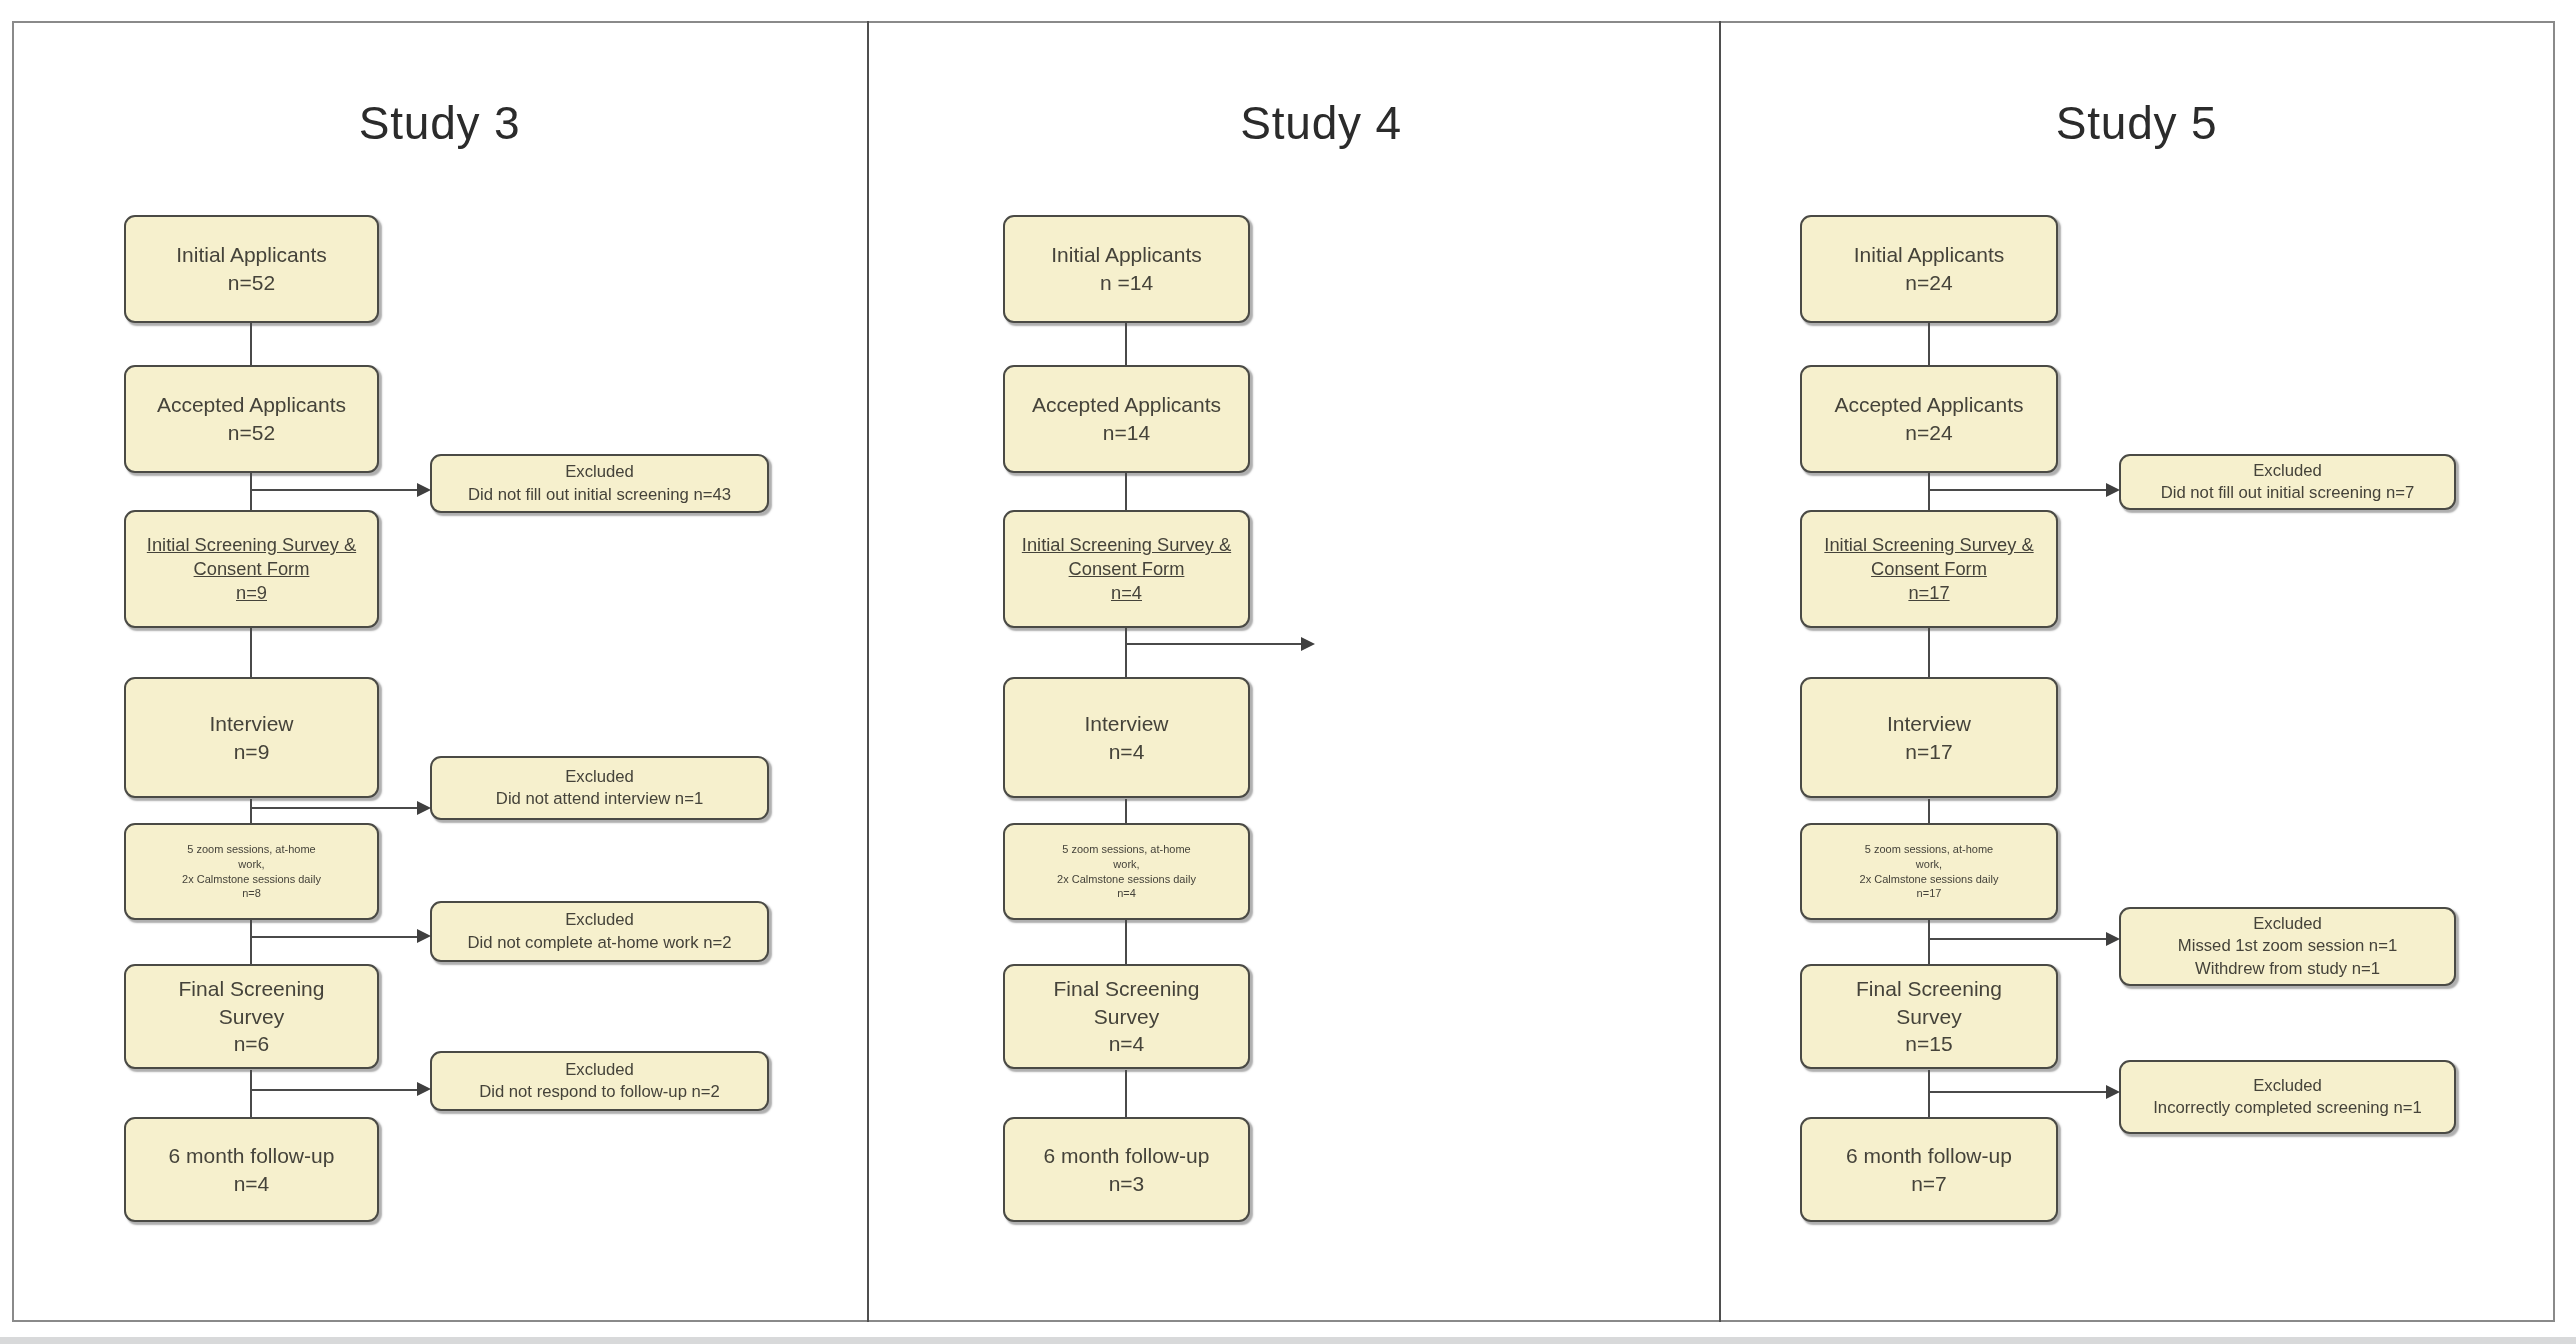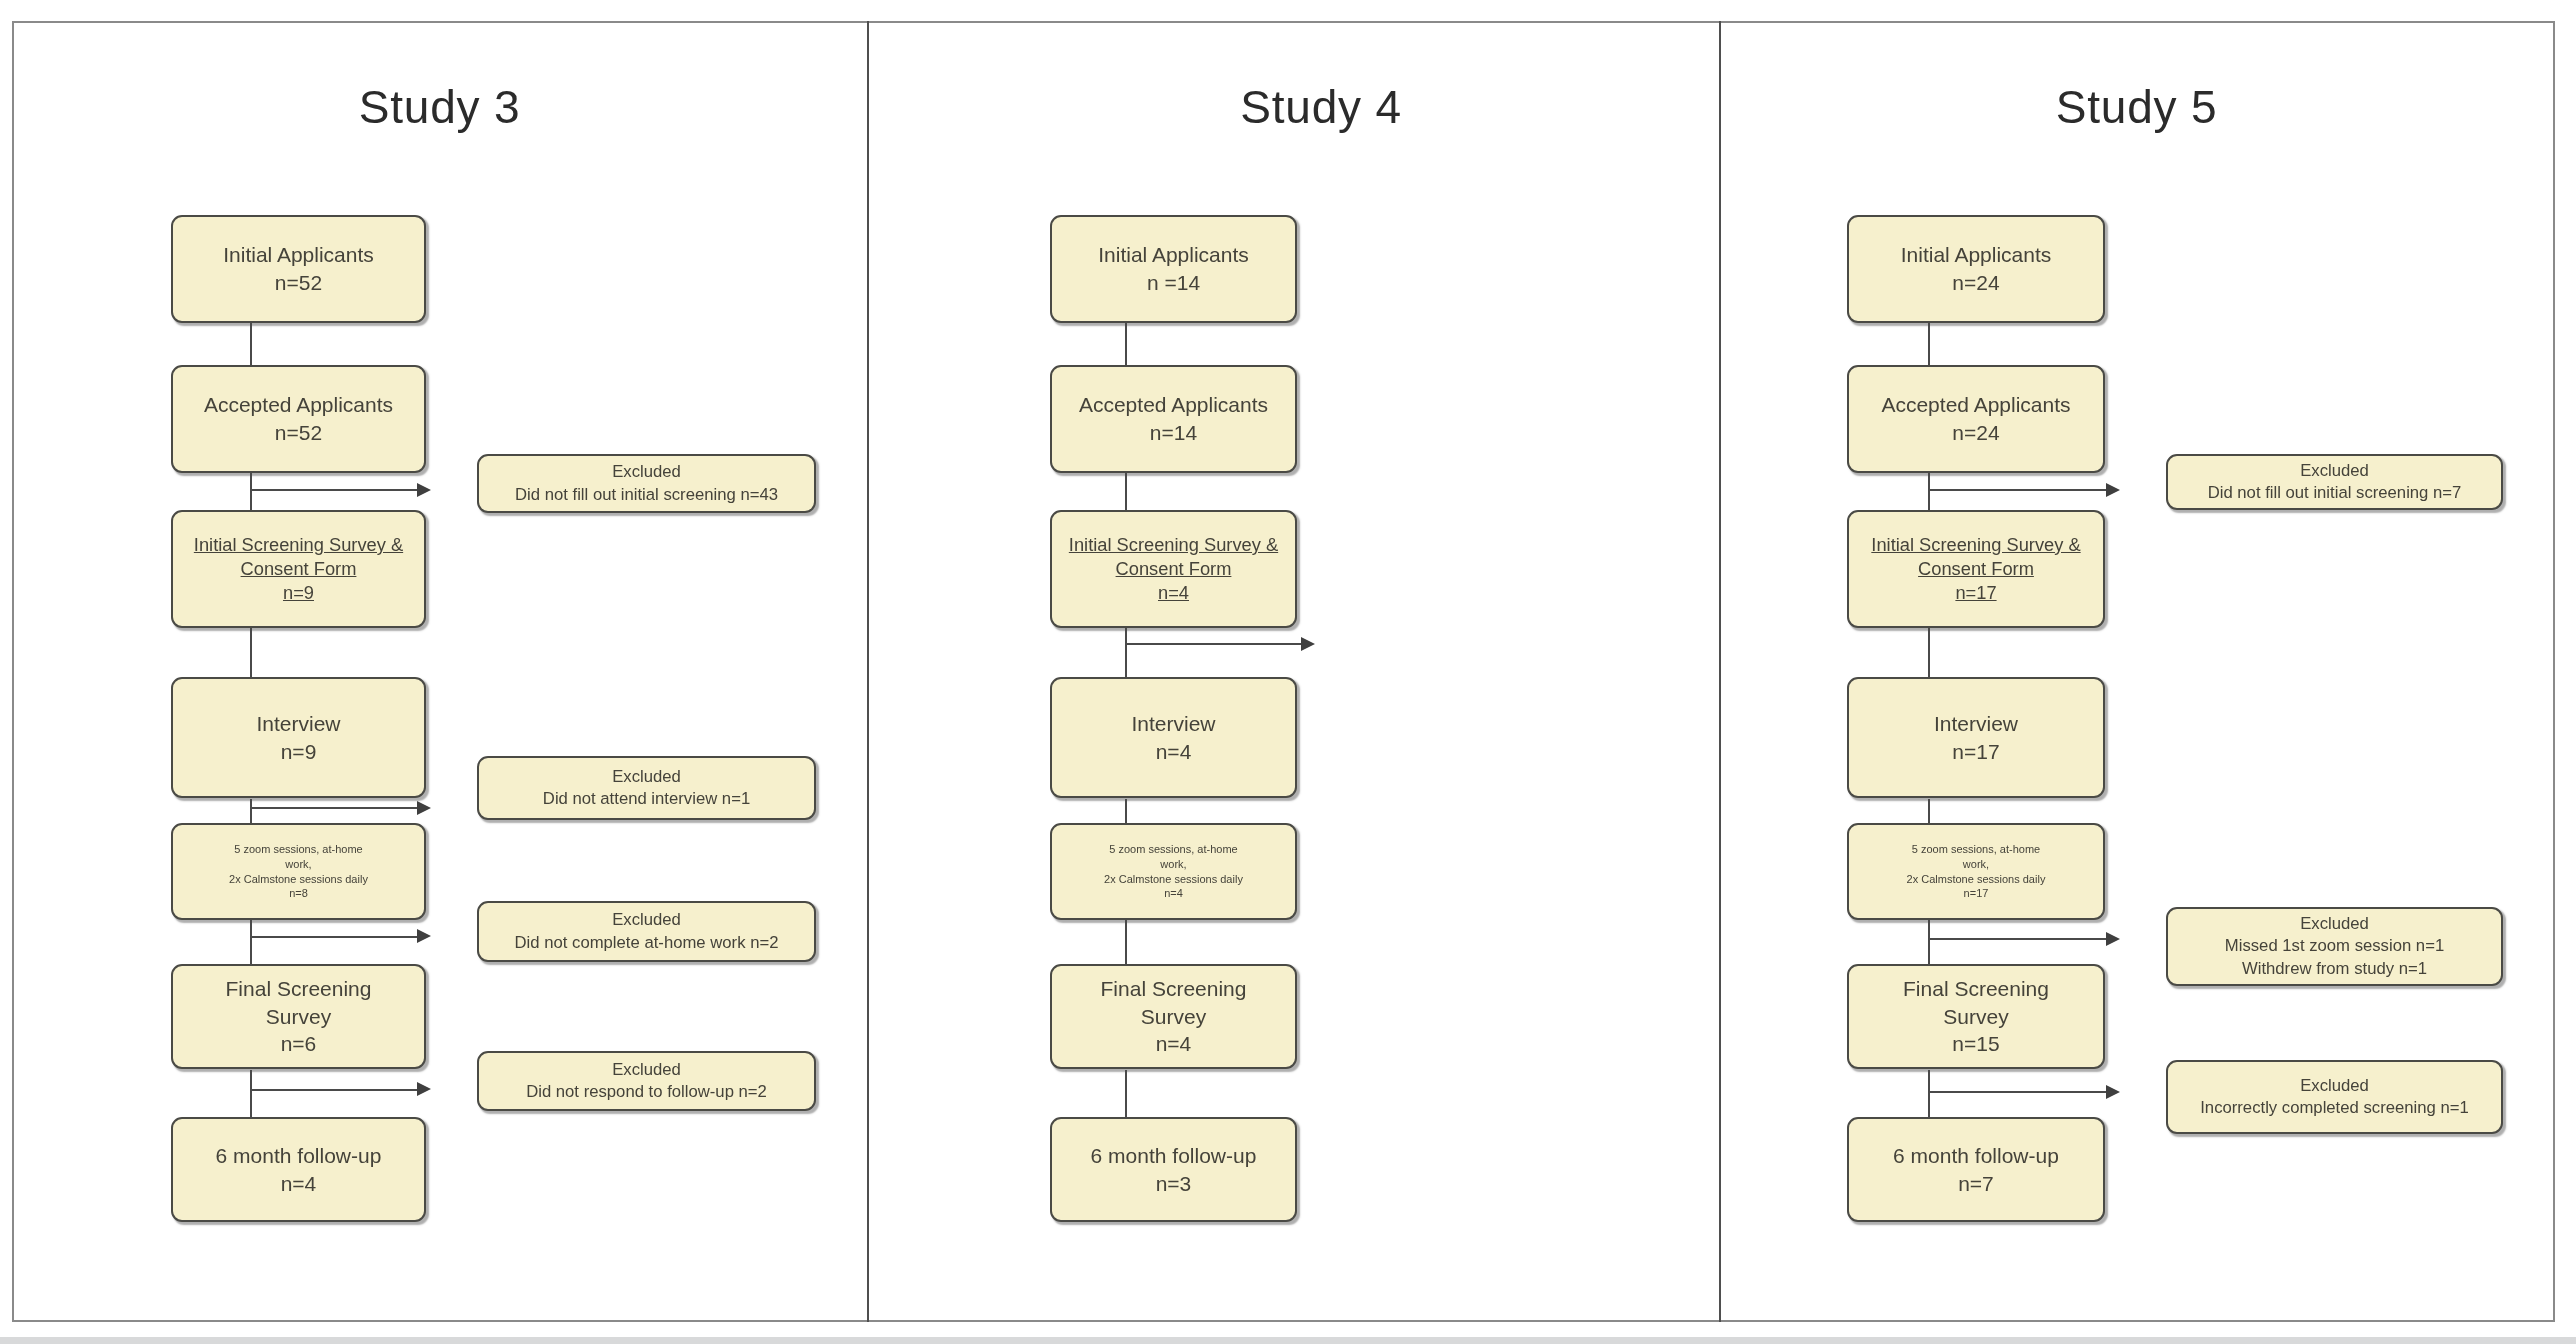--- a/index.html
+++ b/index.html
@@ -4,26 +4,26 @@
 <style>
   html,body{margin:0;padding:0;background:#ffffff;}
   #canvas{
     position:relative;width:2576px;height:1345px;overflow:hidden;
     font-family:"Liberation Sans", sans-serif;background:#ffffff;
   }
   .frame{position:absolute;left:12px;top:21px;width:2543px;height:1301px;
     border:2.4px solid #8a8a8a;box-sizing:border-box;background:#ffffff;}
   .divider{position:absolute;top:21px;width:2.4px;height:1301px;background:#4f4f4f;}
   .bottom-strip{position:absolute;left:0;top:1337px;width:2576px;height:8px;background:#d8d9da;}
-  .title{position:absolute;top:80px;margin:0;font-size:46px;font-weight:400;
+  .title{position:absolute;top:96px;margin:0;font-size:46px;font-weight:400;
     color:#2b2b2b;text-align:center;letter-spacing:0.8px;}
   .box{position:absolute;background:#f6f0cd;border:2.4px solid #4a4a45;border-radius:11px;
     box-sizing:border-box;display:flex;align-items:center;justify-content:center;
     text-align:center;color:#45433a;white-space:pre-line;line-height:1.32;
-    padding:7px 8px;box-shadow:2.4px 2.4px 1.6px rgba(95,95,95,0.5);margin-left:47px;}
+    padding:7px 8px;box-shadow:2.4px 2.4px 1.6px rgba(95,95,95,0.5);}
   .fs-lg{font-size:21px;}
   .fs-md{font-size:18.3px;text-decoration:underline;}
   .fs-sm{font-size:11px;}
   .fs-side{font-size:16.7px;}
   .vline{position:absolute;width:2.4px;background:#4a4a4a;}
   .hline{position:absolute;height:2.4px;background:#4a4a4a;}
   .ahead{position:absolute;width:0;height:0;
     border-top:7.2px solid transparent;border-bottom:7.2px solid transparent;
     border-left:14.3px solid #3f3f3f;}
 </style>

